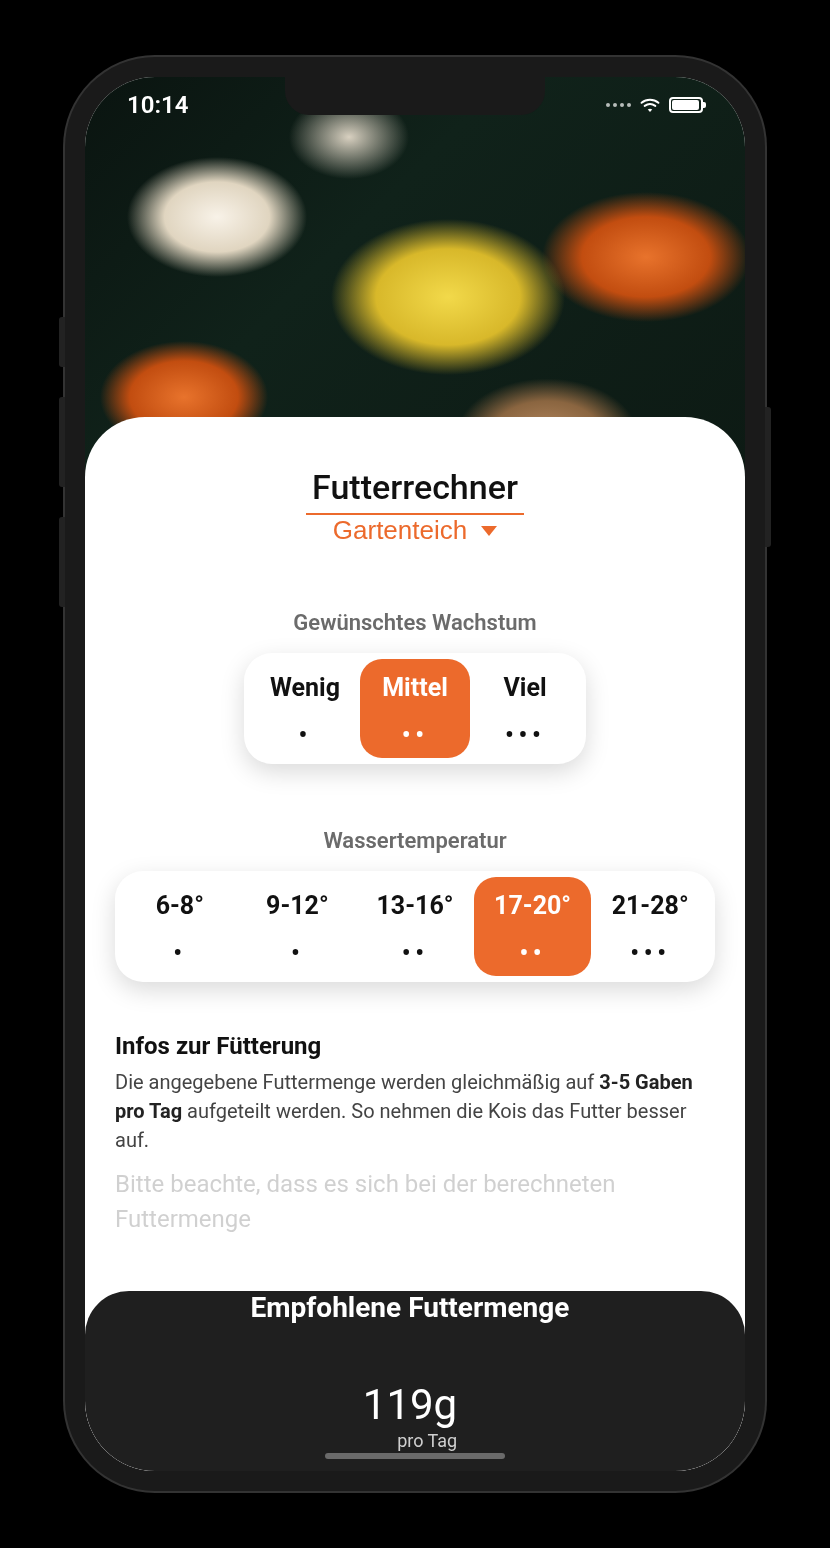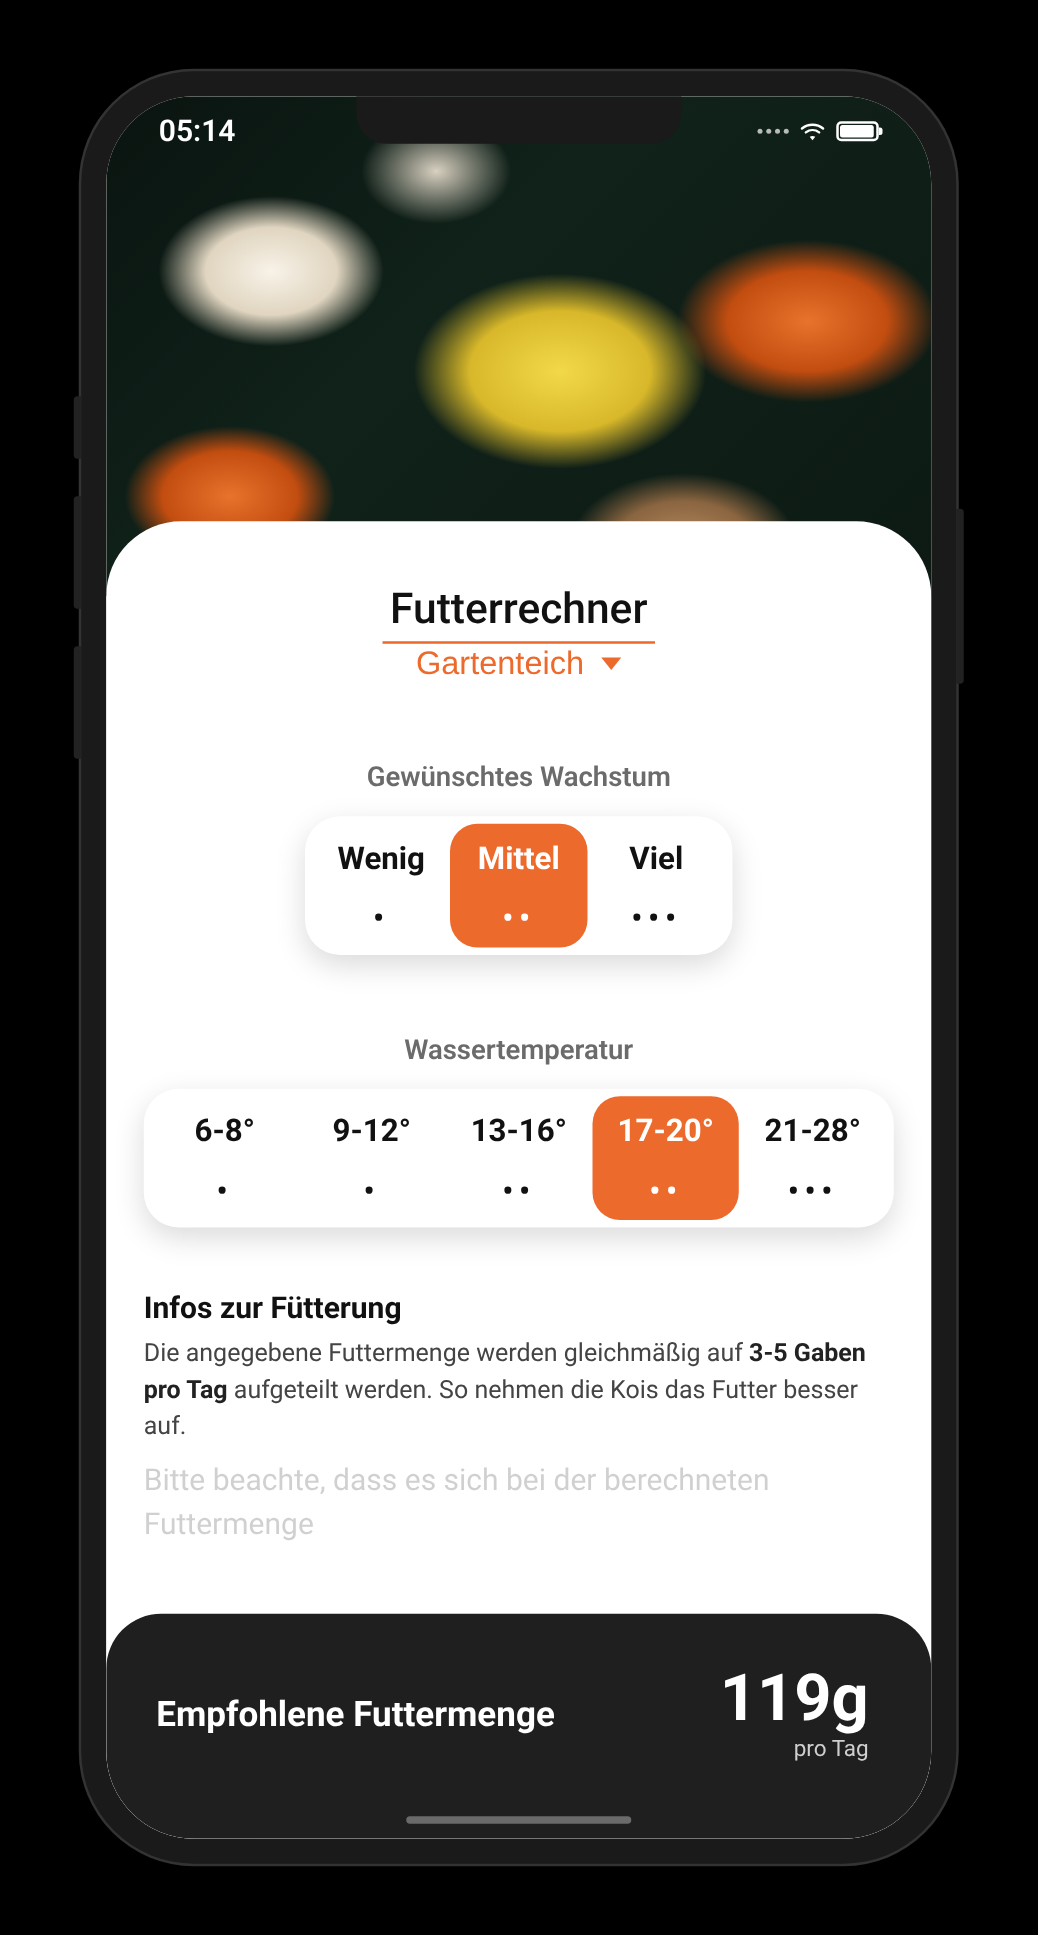--- a/index.html
+++ b/index.html
@@ -259,24 +259,25 @@
     position: absolute;
     left: 0; right: 0; bottom: 0;
     height: 180px;
     background: #1f1f1f;
     border-radius: 44px 44px 0 0;
     display: flex;
     align-items: center;
     justify-content: space-between;
     padding: 0 50px 20px 40px;
     color: #fff;
+    flex-direction: column;
   }
   .bb-label { font-size: 28px; font-weight: 700; }
   .bb-right { text-align: right; }
-  .bb-value { font-size: 52px; font-weight: 700; line-height: 1; }
+  .bb-value { font-size: 42px; font-weight: 400; line-height: 1; }
   .bb-unit  { font-size: 18px; color: #cfcfcf; margin-top: 4px; }
   .home-indicator {
     position: absolute;
     bottom: 12px;
     left: 50%;
     transform: translateX(-50%);
     width: 180px; height: 6px;
     background: #6a6a6a;
     border-radius: 3px;
   }
@@ -290,21 +291,21 @@
       <div class="btn2"></div>
       <div class="btn3"></div>
   </div>
   <div class="phone-buttons-right"></div>
 
   <div class="screen">
     <div class="hero"></div>
     <div class="notch"></div>
 
     <div class="status-bar">
-      <div class="status-time">05:14</div>
+      <div class="status-time">10:14</div>
       <div class="status-right">
         <div class="dots4">
             <span></span>
             <span></span>
             <span></span>
             <span></span>
           </div>
         <svg class="wifi-svg" viewBox="0 0 24 18">
           <path d="M12 17 L14.5 14 A5 5 0 0 0 9.5 14 Z" fill="#fff"></path>
           <path d="M6 10 A10 10 0 0 1 18 10" stroke="#fff" stroke-width="2.2" fill="none" stroke-linecap="round"></path>

